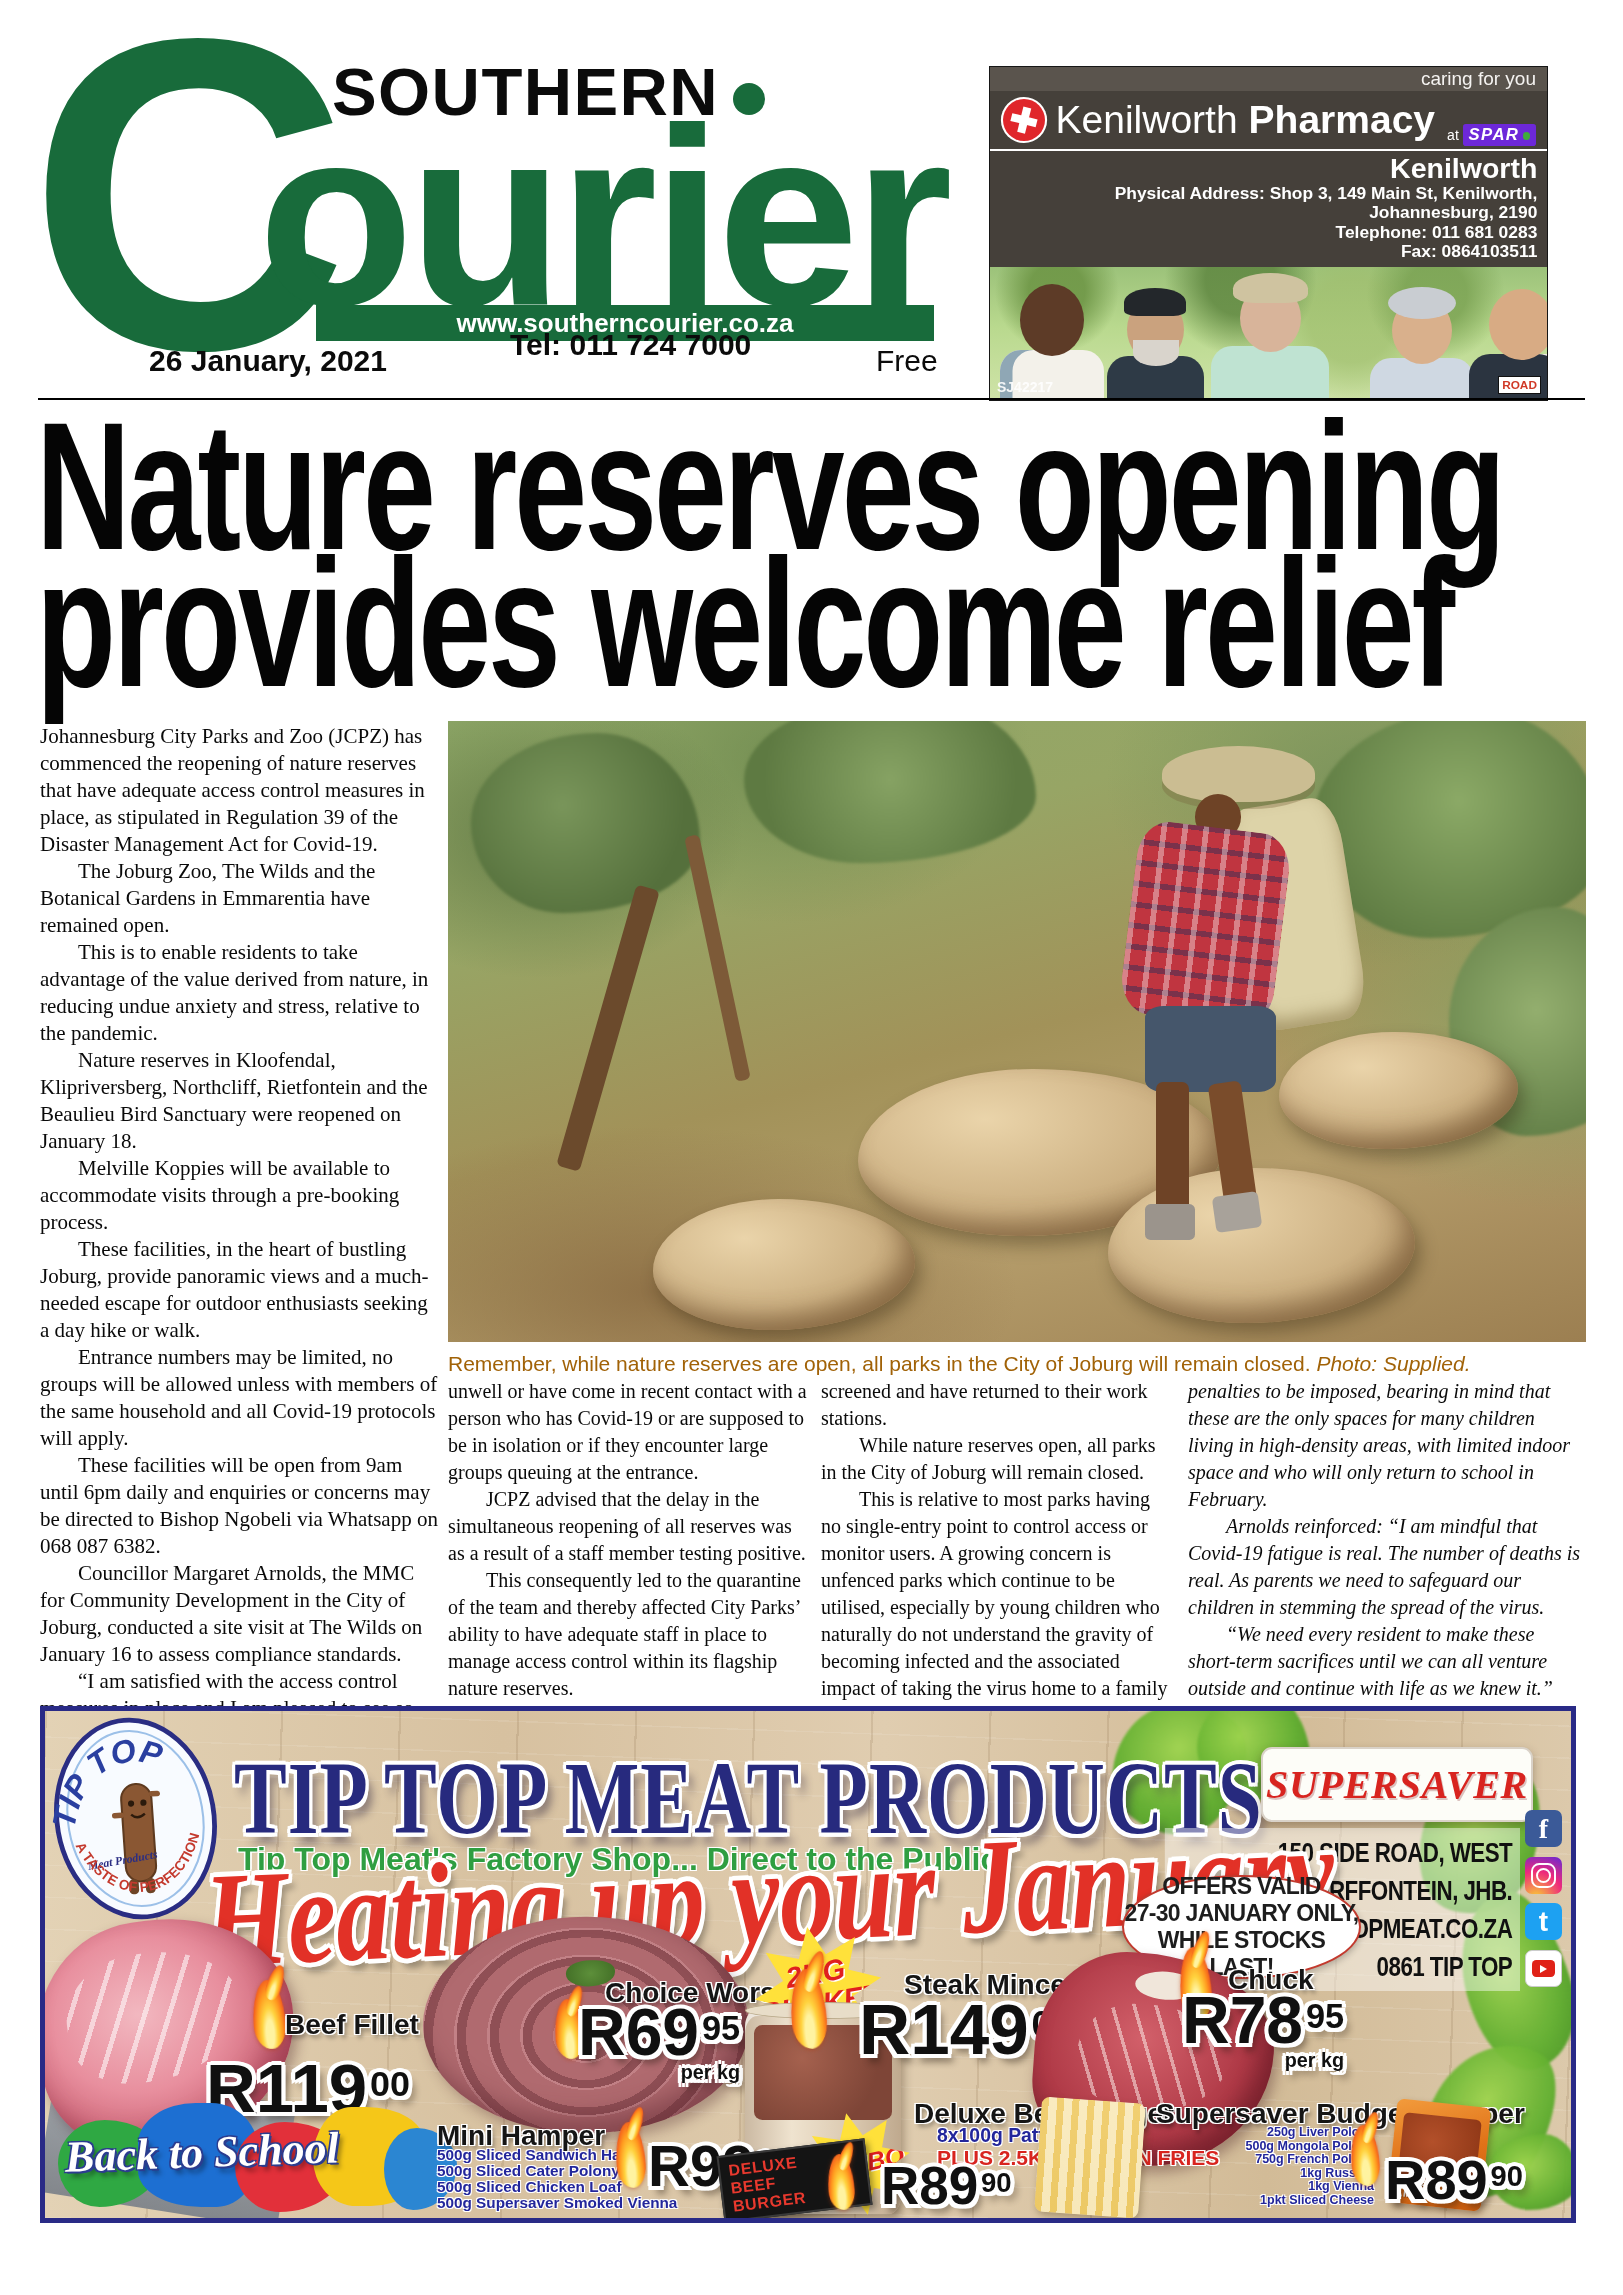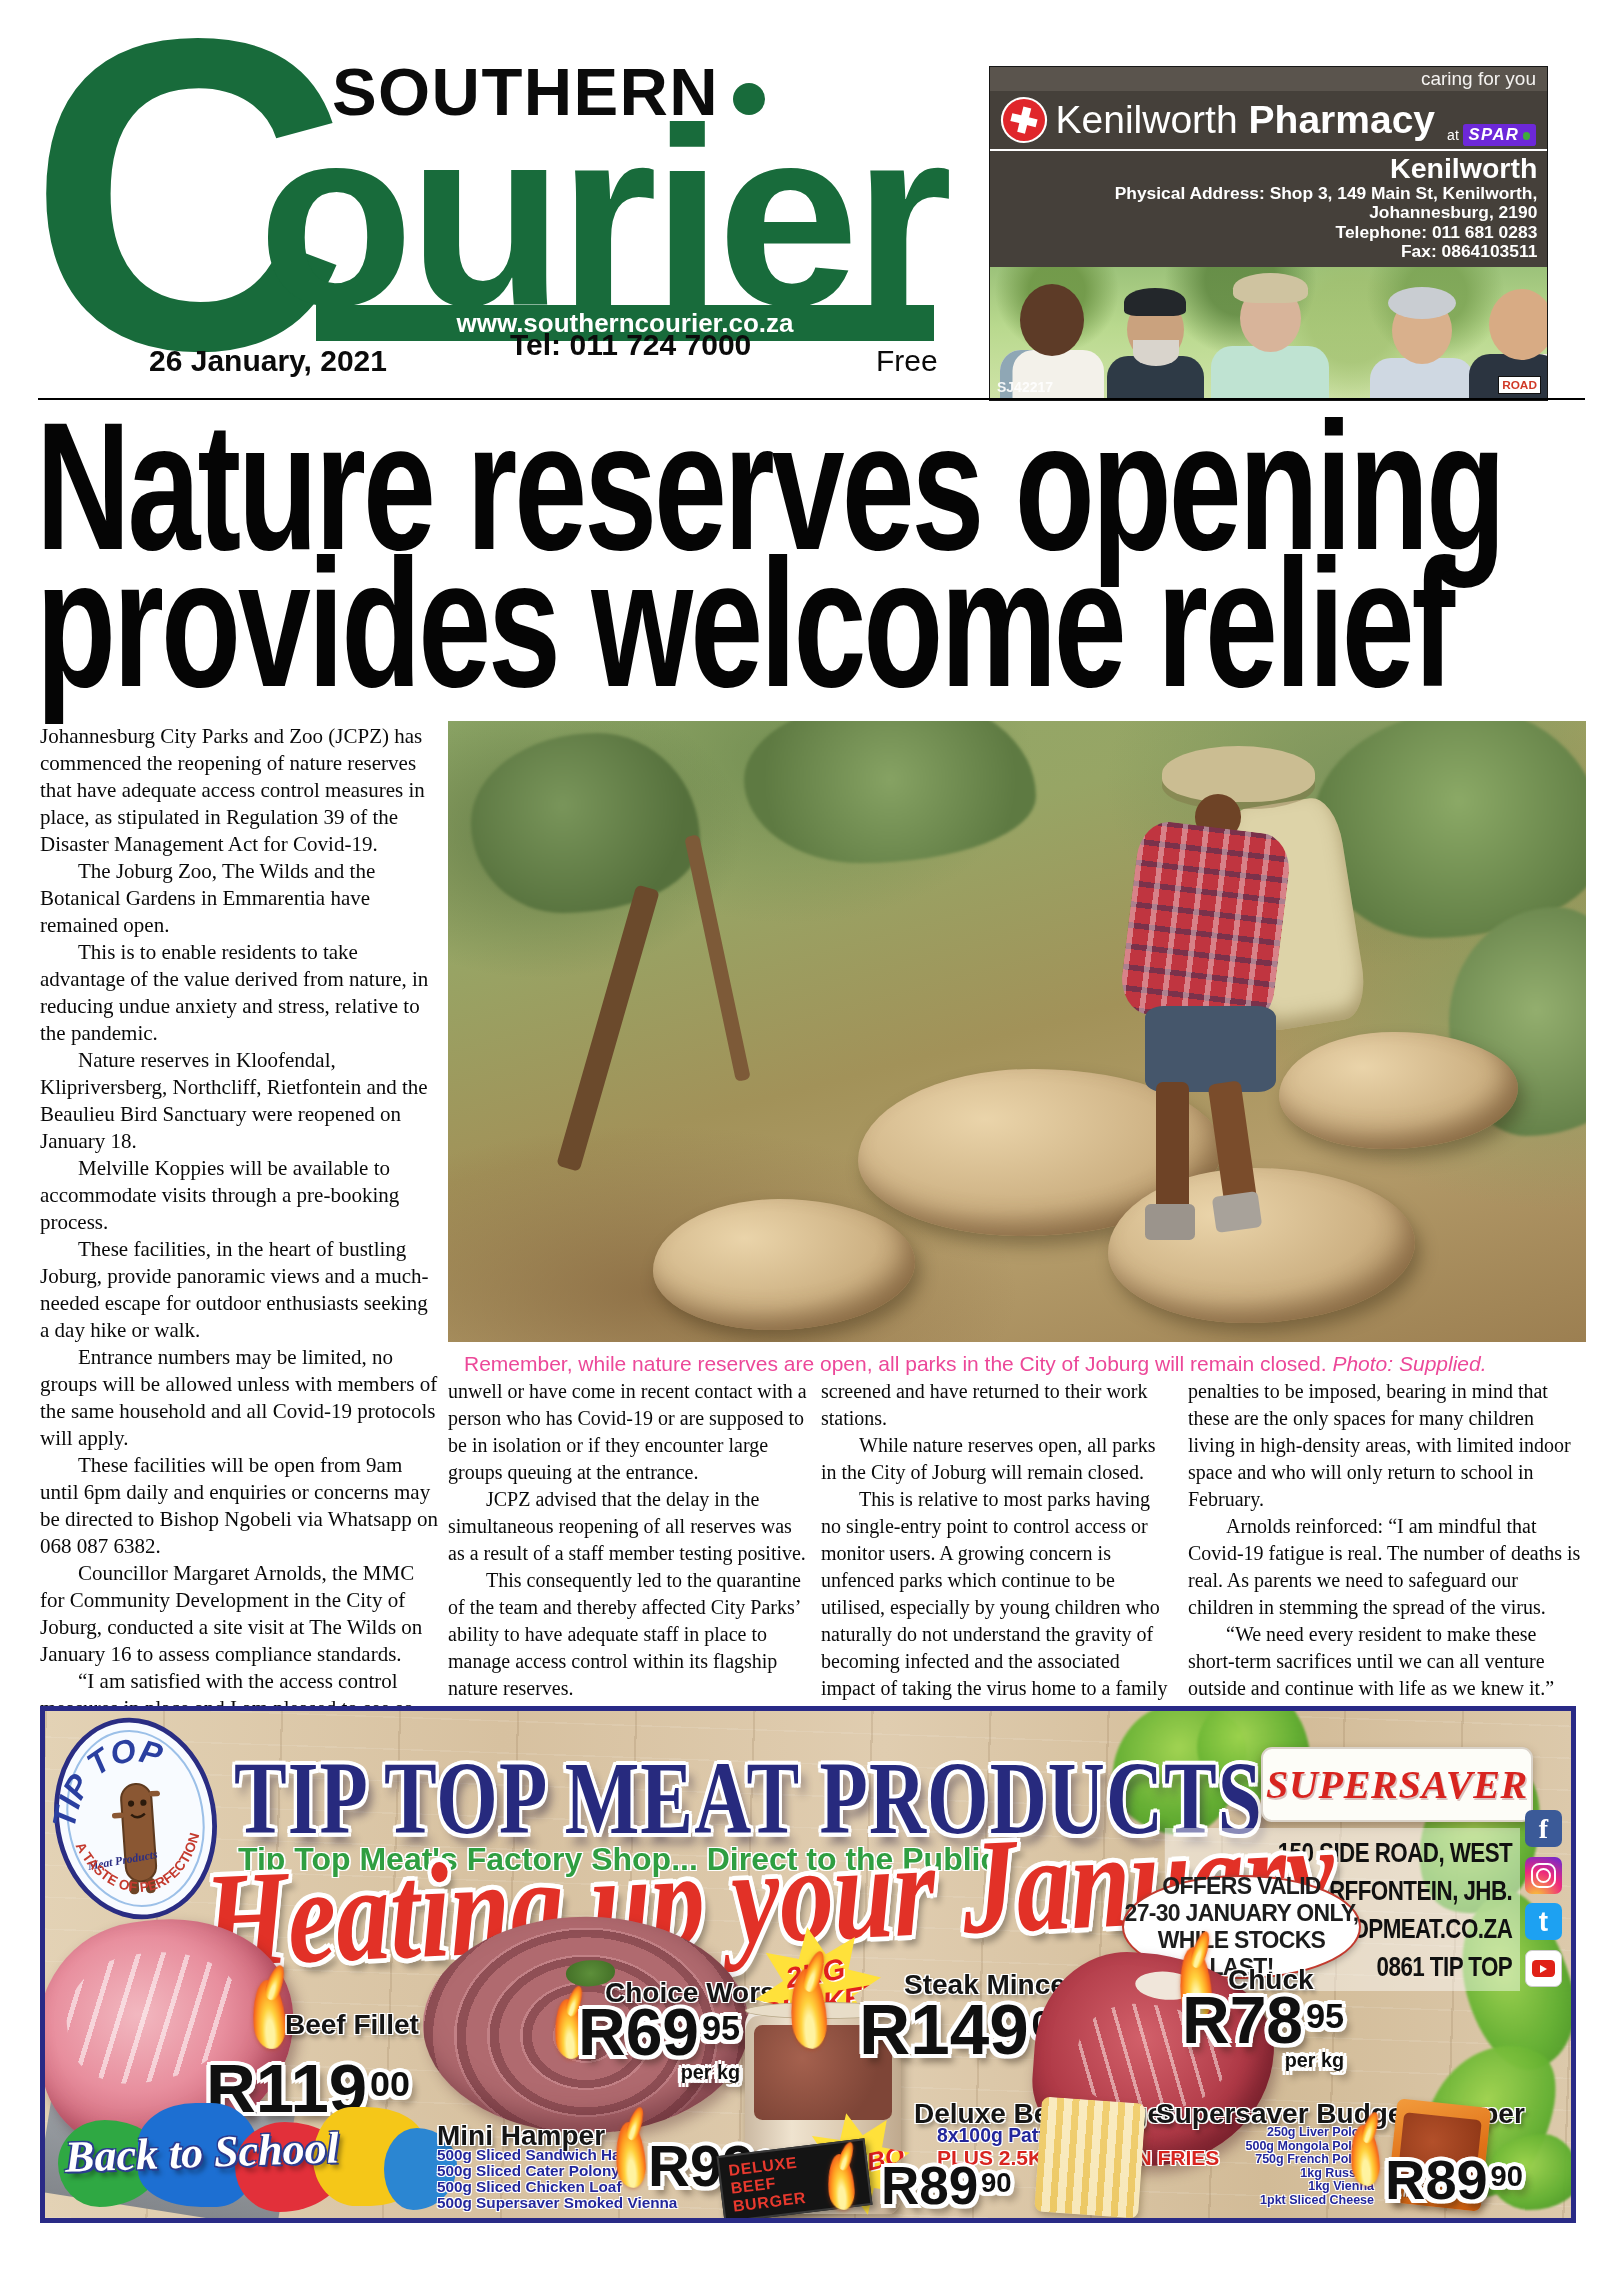--- a/index.html
+++ b/index.html
@@ -56,21 +56,21 @@
   .hl1{top:395px;} .hl2{top:532px;}
 
   
   .bodycol{position:absolute;font-family:"Liberation Serif",serif;font-size:21px;line-height:27px;color:#0a0a0a;}
   .bodycol p{margin:0;text-indent:38px;}
   .bodycol p:first-child{text-indent:0;}
   .col1{left:40px;top:723px;width:401px;}
   .colB{font-size:20px;}
   .col2{left:448px;top:1378px;width:361px;}
   .col3{left:821px;top:1378px;width:354px;}
-  .col4{left:1188px;top:1378px;width:397px;}
+  .col4{left:1188px;top:1378px;width:397px;font-style:italic;}
 
   .hero{position:absolute;left:448px;top:721px;width:1138px;height:621px;overflow:hidden;
     background:
       radial-gradient(ellipse 292px 208px at 8% 18%,rgba(94,119,67,.85),transparent 70%),
       radial-gradient(ellipse 347px 236px at 30% 6%,rgba(109,138,79,.8),transparent 70%),
       radial-gradient(ellipse 361px 264px at 80% 10%,rgba(119,147,91,.85),transparent 70%),
       radial-gradient(ellipse 416px 292px at 98% 45%,rgba(130,160,95,.8),transparent 72%),
       radial-gradient(ellipse 486px 222px at 18% 92%,rgba(138,107,66,.85),transparent 75%),
       linear-gradient(165deg,#8fa868 0%,#97a565 25%,#a29259 50%,#b59d6b 72%,#9c7f51 100%);}
   .bush{position:absolute;border-radius:55% 45% 60% 40%/50% 60% 40% 50%;filter:blur(1.4px);}
@@ -90,21 +90,21 @@
   .hiker div{position:absolute;}
   .hat{left:28%;top:0;width:56%;height:11%;background:#cbbd92;border-radius:50% 50% 42% 42%;box-shadow:0 7px 0 rgba(120,100,60,.35);}
   .face{left:40%;top:9.5%;width:17%;height:9%;background:#6e4326;border-radius:50%;}
   .shirt{left:16%;top:16%;width:56%;height:38%;border-radius:20%;transform:rotate(7deg);background-color:#c03540;background-image:repeating-linear-gradient(90deg,rgba(255,255,255,.38) 0 5.6px,transparent 5.6px 21px),repeating-linear-gradient(0deg,rgba(25,45,90,.42) 0 5.6px,transparent 5.6px 21px);}
   .pack{left:56%;top:11%;width:42%;height:44%;background:#ddd3a8;border-radius:22%;transform:rotate(-9deg);box-shadow:inset 0 -9.7px 16.7px rgba(120,100,50,.5);}
   .shorts{left:22%;top:51%;width:48%;height:17%;background:#45566b;border-radius:14%;}
   .leg1{left:26%;top:66%;width:12%;height:26%;background:#6e4326;border-radius:7px;}
   .leg2{left:48%;top:66%;width:12%;height:24%;background:#7a4c2b;border-radius:7px;transform:rotate(-8deg);}
   .boot1{left:22%;top:90%;width:18%;height:7%;background:#9b948c;border-radius:5.6px;}
   .boot2{left:47%;top:88%;width:17%;height:7%;background:#a8a29a;border-radius:5.6px;transform:rotate(-8deg);}
-  .caption{position:absolute;left:448px;top:1351px;width:1138px;font:400 21px/25px "Liberation Sans",sans-serif;color:#ec4899;margin-left:16px;}
+  .caption{position:absolute;left:448px;top:1351px;width:1138px;font:400 21px/25px "Liberation Sans",sans-serif;color:#a16207;}
   .caption .credit{font-style:italic;}
 
   
   .tiptop{position:absolute;left:40px;top:1706px;width:1536px;height:517px;border:5.6px solid #292a86;box-sizing:border-box;overflow:hidden;
     background:
       repeating-linear-gradient(92deg,rgba(125,95,60,.16) 0 2.1px,transparent 2.1px 118px),
       repeating-linear-gradient(2deg,rgba(255,255,255,.10) 0 1.4px,transparent 1.4px 32px),
       linear-gradient(90deg,#e3d2b5,#d7c1a0 30%,#e0cdb0 55%,#d2bb97 80%,#dcc9ab);}
   .tiptop *{box-sizing:border-box;}
   .tt-abs{position:absolute;}

